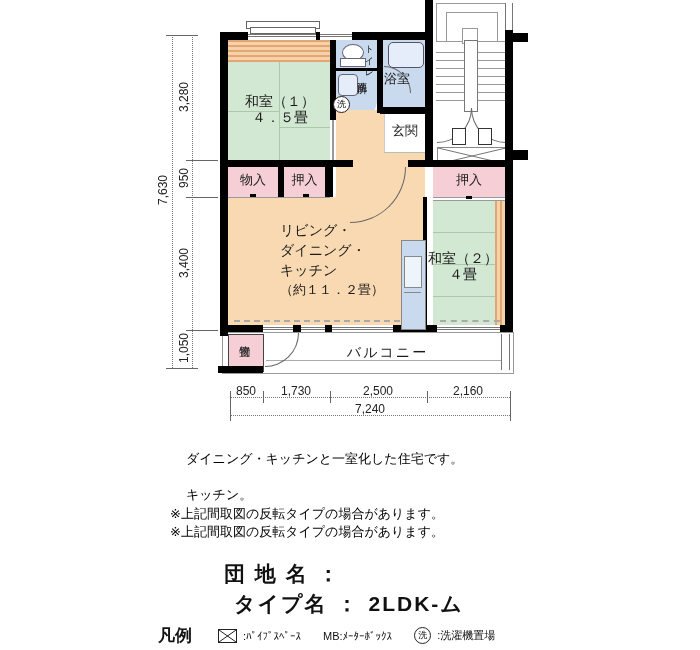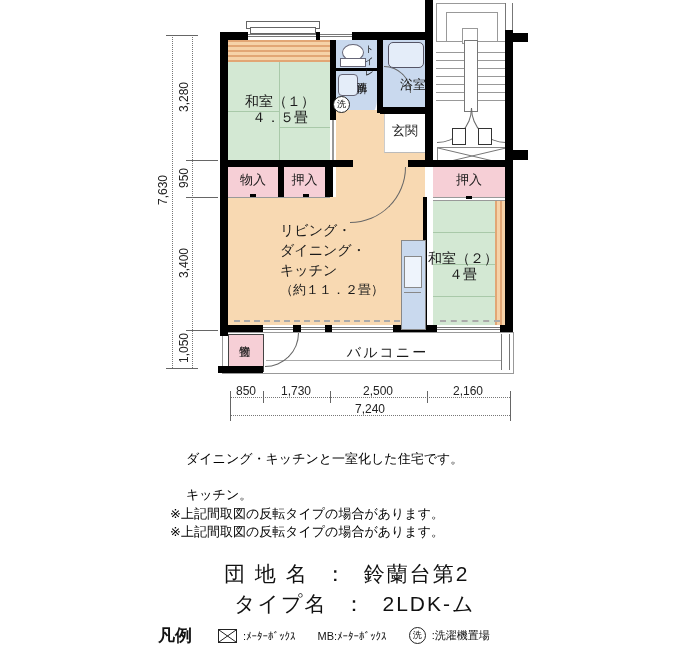--- a/index.html
+++ b/index.html
@@ -19,21 +19,21 @@
   .dim{position:absolute;font-size:12px;color:#222;text-align:center;}
   .rot{transform:rotate(-90deg);}
   .arc-br{position:absolute;border-right:1px solid #666;border-bottom:1px solid #666;border-bottom-right-radius:100% 100%;}
   .arc-bl{position:absolute;border-left:1px solid #666;border-bottom:1px solid #666;border-bottom-left-radius:100% 100%;}
   .arc-tr{position:absolute;border-top:1px solid #666;border-right:1px solid #666;border-top-right-radius:100% 100%;}
   .stripes-h{background:repeating-linear-gradient(180deg,#e2a675 0 2px,#f6d2a8 2px 5px);}
   .stripes-v{background:repeating-linear-gradient(90deg,#e2a675 0 2px,#f6d2a8 2px 5px);}
   .treads{background:repeating-linear-gradient(180deg,#fff 0 7px,#999 7px 8px);}
   .dashed-h{position:absolute;border-top:2px dashed #aaa;height:0;}
   .note{position:absolute;font-size:13px;line-height:18px;color:#000;white-space:nowrap;}
-  .title-row{position:absolute;display:flex;gap:16px;font-size:21px;font-weight:normal;letter-spacing:2px;white-space:nowrap;}
+  .title-row{position:absolute;display:flex;gap:9px;font-size:21px;font-weight:bold;letter-spacing:2px;white-space:nowrap;}
   .legend-row{position:absolute;display:flex;align-items:center;font-size:11px;white-space:nowrap;}
   .circle-sym{border:1px solid #222;border-radius:50%;background:#fff;display:flex;align-items:center;justify-content:center;}
 </style>
 </head>
 <body>
 
 <div id="canvas">
 
   <div class="room stripes-h" style="left:228px;top:40px;width:102px;height:22px;"></div>
   <div class="room" style="left:228px;top:62px;width:102px;height:98px;background:#d3e8d3;"></div>
@@ -136,21 +136,21 @@
   <div class="abs" style="left:401px;top:240px;width:23px;height:88px;background:#c9d9ee;border:1px solid #888;"></div>
   <div class="abs" style="left:404px;top:256px;width:16px;height:30px;background:#eef4fc;border:1px solid #888;"></div>
   <div class="thinline" style="left:404px;top:292px;width:17px;height:1px;background:#888;"></div>
 
   <div class="lbl" style="left:230px;top:93px;width:100px;text-align:center;font-size:14px;">
     <div>和室（１）</div>
     <div>４．５畳</div>
   </div>
   <div class="lbl vert" style="left:364px;top:39px;font-size:9px;">トイレ</div>
   <div class="lbl vert" style="left:356px;top:74px;font-size:10px;">洗面所</div>
-  <div class="lbl" style="left:384px;top:78px;width:42px;text-align:right;font-size:13px;">浴室</div>
+  <div class="lbl" style="left:384px;top:72px;width:42px;text-align:left;font-size:13px;">浴室</div>
   <div class="lbl" style="left:384px;top:124px;width:42px;text-align:center;font-size:13px;">玄関</div>
   <div class="lbl" style="left:228px;top:173px;width:50px;text-align:center;font-size:13px;">物入</div>
   <div class="lbl" style="left:284px;top:173px;width:41px;text-align:center;font-size:13px;">押入</div>
   <div class="lbl" style="left:433px;top:173px;width:72px;text-align:center;font-size:13px;">押入</div>
   <div class="lbl" style="left:280px;top:220px;font-size:14px;line-height:20px;">
     <div>リビング・</div>
     <div>ダイニング・</div>
     <div>キッチン</div>
     <div style="font-size:13px;">（約１１．２畳）</div>
   </div>
@@ -188,36 +188,35 @@
   <div class="dim" style="left:340px;top:402px;width:60px;">7,240</div>
 
   <div class="note" style="left:186px;top:450px;">ダイニング・キッチンと一室化した住宅です。</div>
   <div class="note" style="left:186px;top:486px;">キッチン。</div>
   <div class="note" style="left:170px;top:505px;">※上記間取図の反転タイプの場合があります。</div>
   <div class="note" style="left:170px;top:523px;">※上記間取図の反転タイプの場合があります。</div>
 
   <div class="title-row" style="left:224px;top:560px;">
     <span>団 地 名</span>
     <span>：</span>
-    <span>鈴蘭台第2</span>
   </div>
   <div class="title-row" style="left:234px;top:590px;">
     <span>タイプ名</span>
     <span>：</span>
     <span>2LDK-ム</span>
   </div>
 
   <div class="legend-row" style="left:158px;top:624px;gap:6px;">
     <span style="font-size:17px;font-weight:bold;margin-right:20px;">凡例</span>
     <span style="display:inline-block;width:17px;height:12px;border:1.5px solid #222;position:relative;background:#fff;">
       <svg width="17" height="12" viewBox="0 0 17 12" style="display:block;">
           <path d="M0 0 L17 12 M17 0 L0 12" stroke="#222" stroke-width="1" fill="none"></path>
         </svg>
     </span>
-    <span>:ﾒｰﾀｰﾎﾞｯｸｽ</span>
+    <span>:ﾊﾟｲﾌﾟｽﾍﾟｰｽ</span>
     <span style="margin-left:16px;">MB:ﾒｰﾀｰﾎﾞｯｸｽ</span>
     <span class="circle-sym" style="margin-left:16px;width:15px;height:15px;font-size:9px;">
         <span>洗</span>
       </span>
     <span>:洗濯機置場</span>
   </div>
 
 </div>
 
 </body></html>

